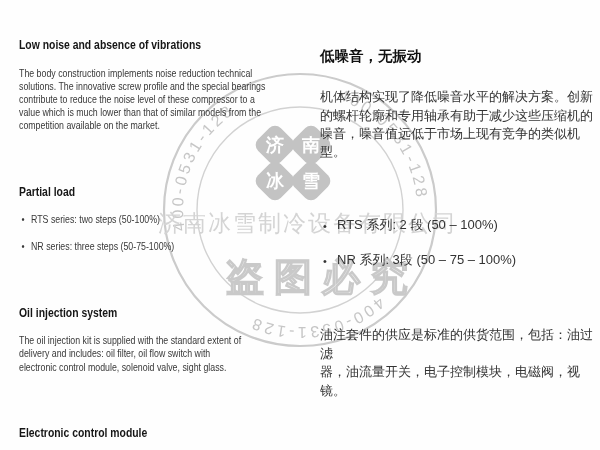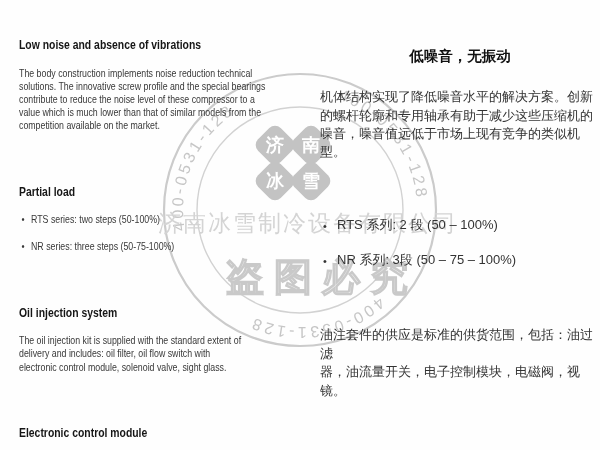--- a/index.html
+++ b/index.html
@@ -24,21 +24,21 @@
     left:19px;width:352px;transform:scaleX(0.8);transform-origin:0 0;
     font-size:11px;line-height:13.2px;white-space:pre-line;color:#383838;
   }
   .col-zh{
     left:320px;width:280px;font-size:13px;line-height:18.4px;
     white-space:pre-line;color:#333;
   }
   h3{margin:12px 0 1px;font-size:13px;line-height:15px;color:#161616;letter-spacing:0;}
   .col-en section:first-child h3{margin-top:3px;}
   .col-zh h3{margin:13px 0 3px;font-size:14.5px;line-height:17px;color:#111;}
-  .col-zh section:first-child h3{margin-top:3px;text-align:center;}
+  .col-zh section:first-child h3{margin-top:3px;}
   p{margin:0;}
   .col-zh p{margin:2px 0 0;}
   .bul{position:relative;padding-left:15px;line-height:13.4px;}
   .bul::before{content:"•";position:absolute;left:3px;top:0;}
   .col-zh .bul{padding-left:17px;line-height:16.8px;}
   .col-zh .bul::before{left:3px;font-size:11px;top:1px;}
 </style>
 </head>
 <body>
 

